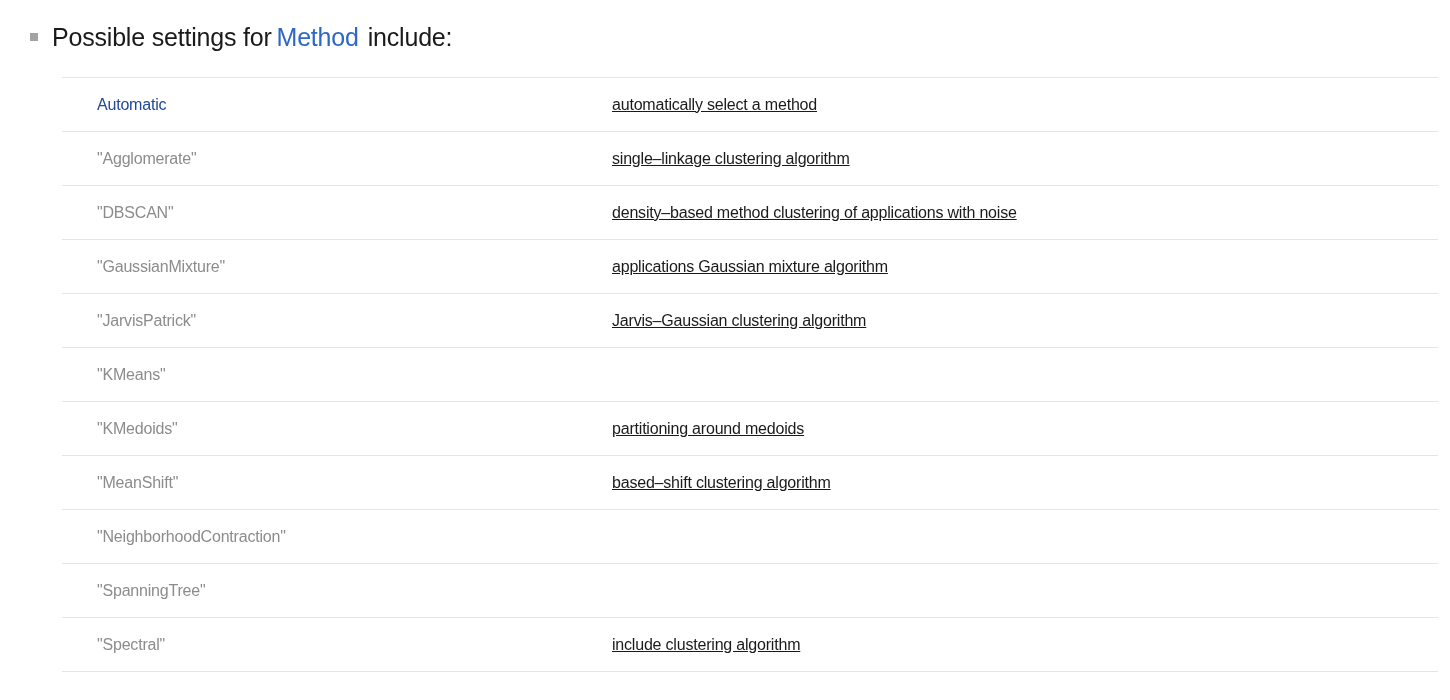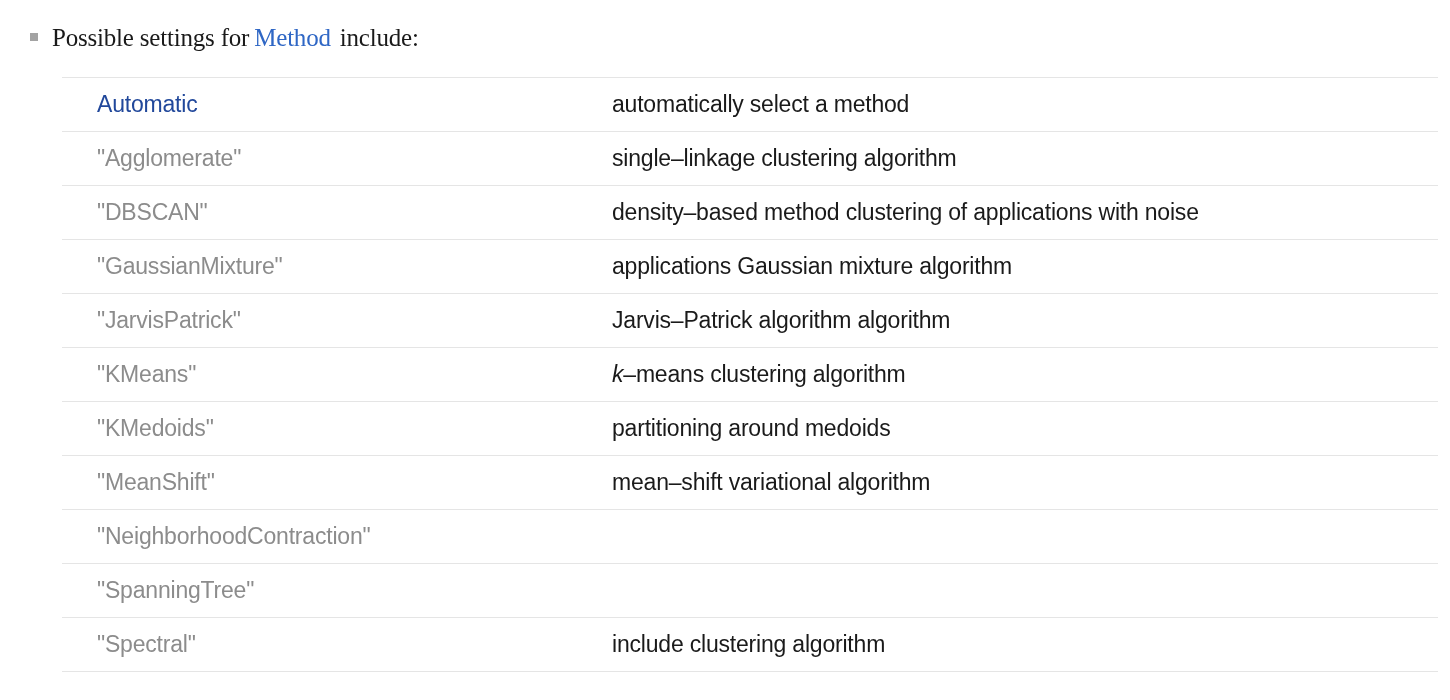--- a/index.html
+++ b/index.html
@@ -11,21 +11,20 @@
     width: 1450px;
     height: 700px;
     overflow: hidden;
     font-family: "Liberation Sans", "DejaVu Sans", sans-serif;
     color: var(--text, #1a1a1a);
   }
   .header-line {
     display: flex;
     align-items: flex-start;
     padding: 22px 0 0 30px;
-    font-family: Liberation Serif, serif;
   }
   .bullet {
     width: 8px;
     height: 8px;
     background: var(--bullet-gray, #a3a3a3);
     margin: 11px 14px 0 0;
     flex: none;
   }
   .htext {
     font-size: 25px;
@@ -41,36 +40,37 @@
   }
   .table {
     margin: 24px 12px 0 62px;
     border-top: 1px solid var(--divider, #e5e5e5);
   }
   .row {
     display: flex;
     align-items: center;
     height: 53px;
     border-bottom: 1px solid var(--divider, #e5e5e5);
-    font-size: 23px;
+    font-size: 16px;
     letter-spacing: -0.2px;
   }
   .cell.setting {
     width: 550px;
     flex: none;
     padding-left: 35px;
     box-sizing: border-box;
     white-space: nowrap;
     overflow: hidden;
   }
   .cell.desc {
     flex: 1;
     white-space: nowrap;
     overflow: hidden;
     color: var(--text, #1a1a1a);
+    text-decoration: underline;
   }
   .wl-string {
     color: var(--string-gray, #8c8c8c);
   }
   .wl-link {
     color: var(--automatic-blue, #21489b);
     cursor: pointer;
   }
   .it {
     font-style: italic;
@@ -98,33 +98,32 @@
       <div class="row">
         <div class="cell setting"><span class="wl-string">"DBSCAN"</span></div>
         <div class="cell desc"><span>density–based method clustering of applications with noise</span></div>
       </div>
       <div class="row">
         <div class="cell setting"><span class="wl-string">"GaussianMixture"</span></div>
         <div class="cell desc"><span>applications Gaussian mixture algorithm</span></div>
       </div>
       <div class="row">
         <div class="cell setting"><span class="wl-string">"JarvisPatrick"</span></div>
-        <div class="cell desc"><span>Jarvis–Patrick algorithm algorithm</span></div>
+        <div class="cell desc"><span>Jarvis–Gaussian clustering algorithm</span></div>
       </div>
       <div class="row">
         <div class="cell setting"><span class="wl-string">"KMeans"</span></div>
-        <div class="cell desc"><span class="it">k</span><span>–means clustering algorithm</span></div>
       </div>
       <div class="row">
         <div class="cell setting"><span class="wl-string">"KMedoids"</span></div>
         <div class="cell desc"><span>partitioning around medoids</span></div>
       </div>
       <div class="row">
         <div class="cell setting"><span class="wl-string">"MeanShift"</span></div>
-        <div class="cell desc"><span>mean–shift variational algorithm</span></div>
+        <div class="cell desc"><span>based–shift clustering algorithm</span></div>
       </div>
       <div class="row">
         <div class="cell setting"><span class="wl-string">"NeighborhoodContraction"</span></div>
       </div>
       <div class="row">
         <div class="cell setting"><span class="wl-string">"SpanningTree"</span></div>
       </div>
       <div class="row">
         <div class="cell setting"><span class="wl-string">"Spectral"</span></div>
         <div class="cell desc"><span>include clustering algorithm</span></div>

